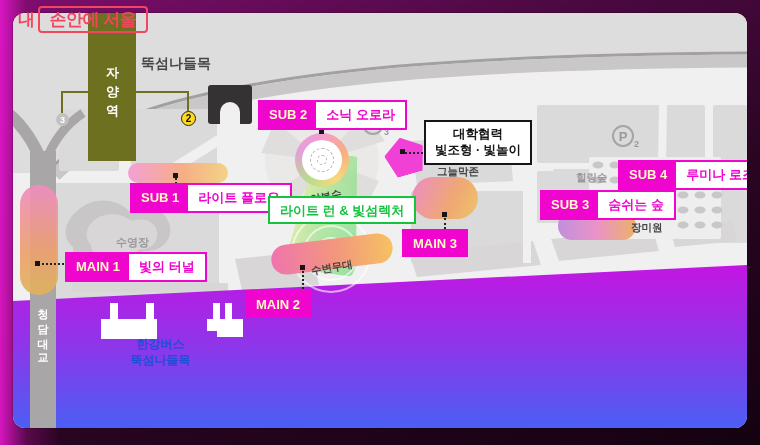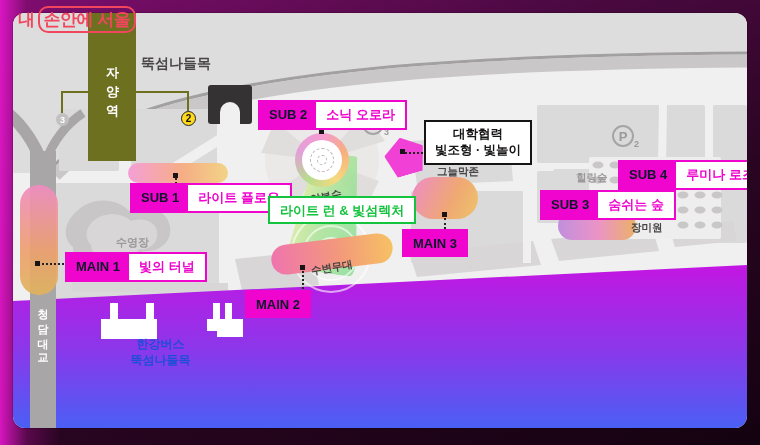--- a/index.html
+++ b/index.html
@@ -11,26 +11,26 @@
     background:
       linear-gradient(to right, rgba(224,22,200,.95), rgba(130,12,112,.55) 3.5%, rgba(0,0,0,0) 8%),
       linear-gradient(160deg,#7e0e6e 0%,#4a0940 30%,#2a0522 60%,#140210 100%);}
   .panel{position:absolute;left:13px;top:13px;width:734px;height:415px;border-radius:12px;
     overflow:hidden;background:#f1f0f0;box-shadow:0 0 0 1px rgba(0,0,0,.15)}
   .panel svg{position:absolute;left:0;top:0}
 
   
   .logo{position:absolute;left:18px;top:6px;z-index:40;display:flex;align-items:center;
     color:var(--logored);font-weight:800;font-size:17px;letter-spacing:-.5px}
-  .logo .boxed{border:2.5px solid var(--logored);border-radius:10px;padding:0 4px;margin-left:3px}
+  .logo .boxed{border:2.5px solid var(--logored);border-radius:4px;padding:0 10px;margin-left:3px}
 
   
   .vlabel{position:absolute;display:flex;border:2px solid var(--mag);background:#fff;
     font-weight:800;font-size:13px;line-height:1;white-space:nowrap;z-index:30}
-  .vlabel .tag{background:var(--mag);color:#0f172a;padding:6px 9px 5px}
+  .vlabel .tag{background:var(--mag);color:#fef9c3;padding:6px 9px 5px}
   .vlabel .name{color:var(--mag);padding:6px 10px 7px}
 
   .univ-box{position:absolute;border:2px solid #161415;background:#fff;color:#161415;
     font-weight:800;font-size:12.5px;line-height:1.3;text-align:center;padding:4px 9px;
     white-space:nowrap;z-index:30}
   .green-box{position:absolute;border:2px solid var(--green);background:#fff;color:var(--green);
     font-weight:800;font-size:13px;line-height:1;padding:6px 10px 5px;white-space:nowrap;z-index:30}
 
   
   .mtext{position:absolute;font-weight:700;font-size:10.5px;color:#474546;white-space:nowrap;z-index:12}

